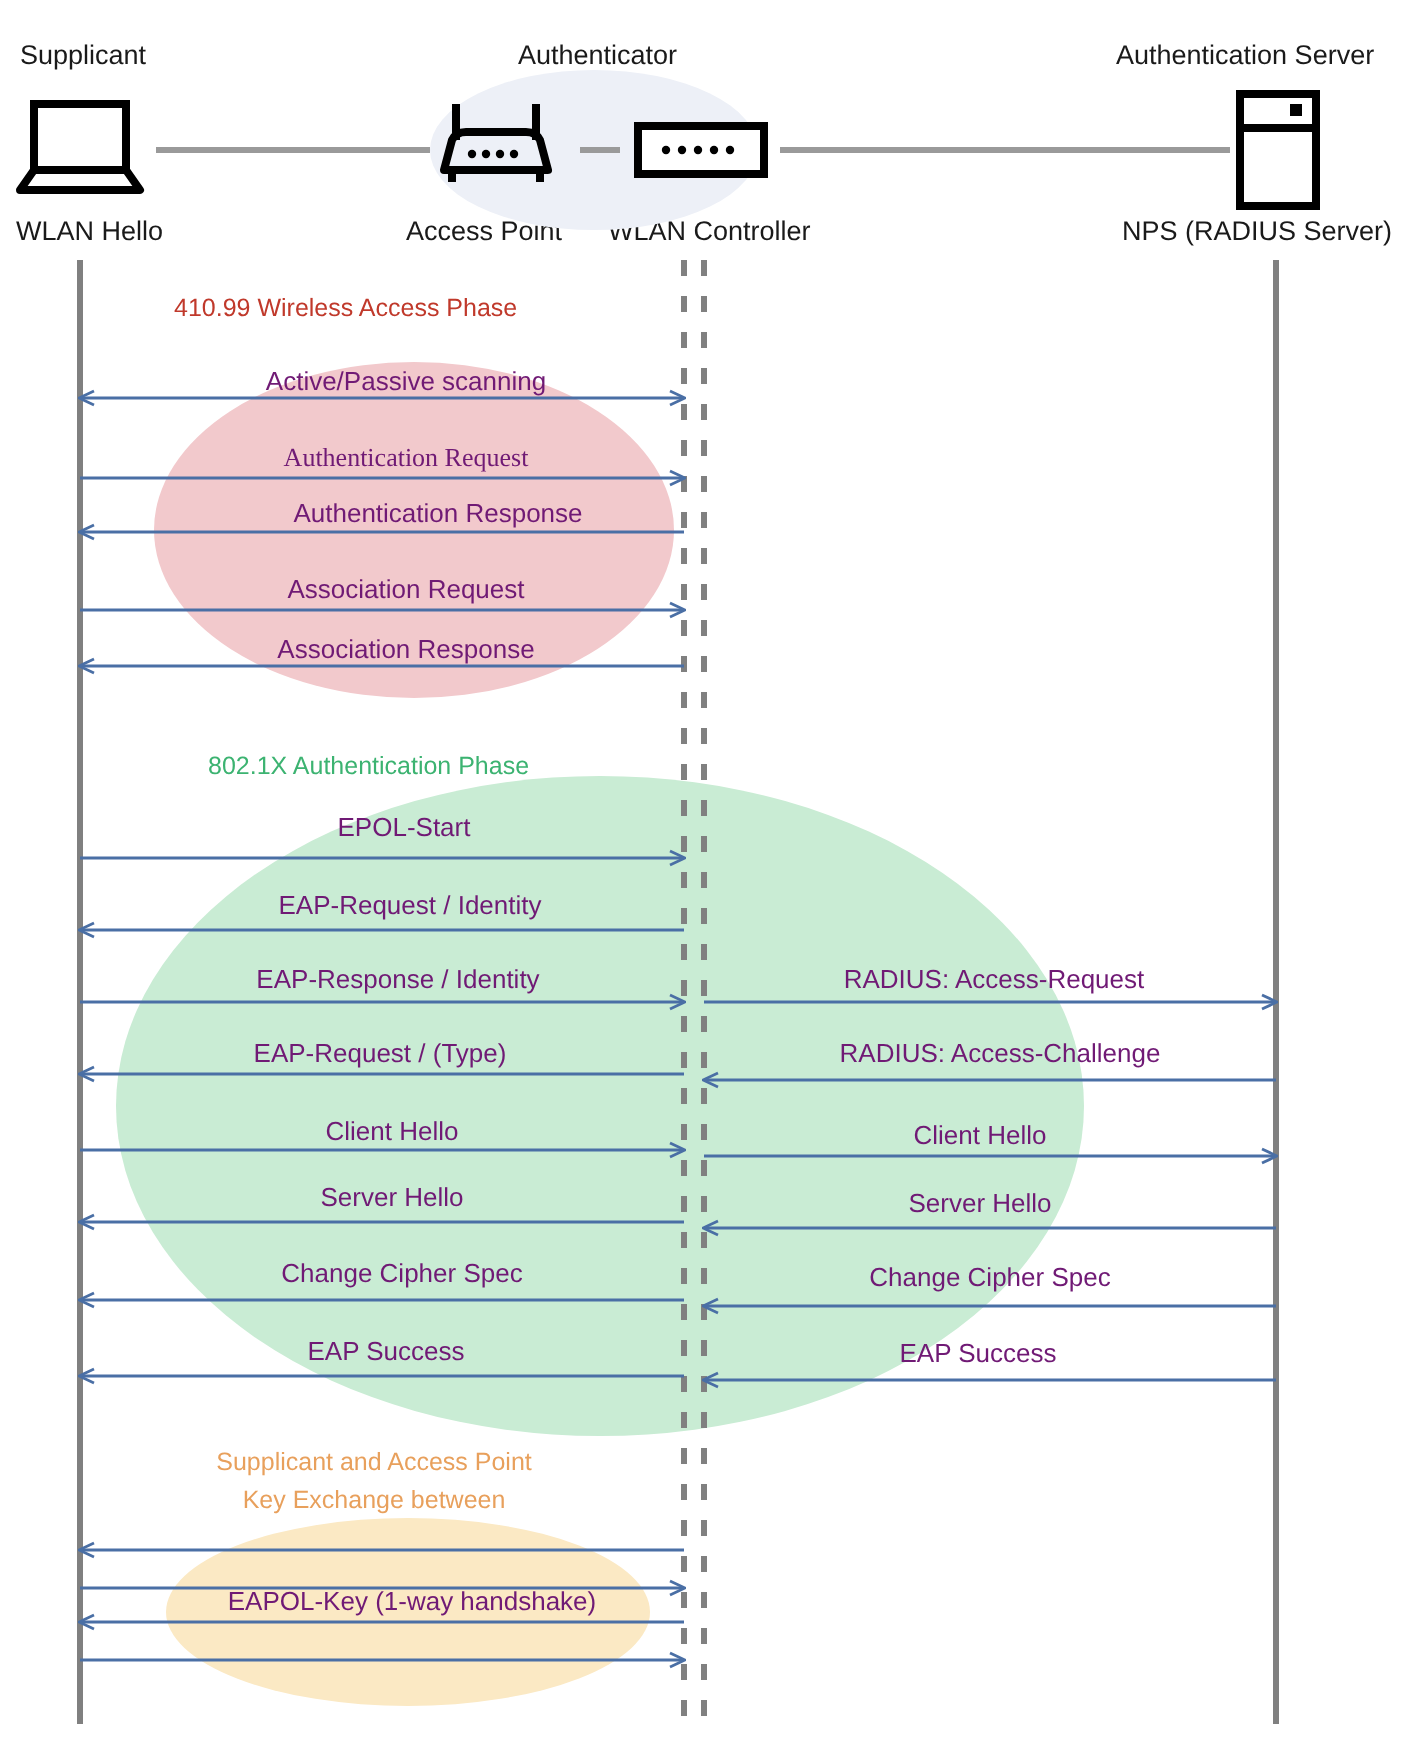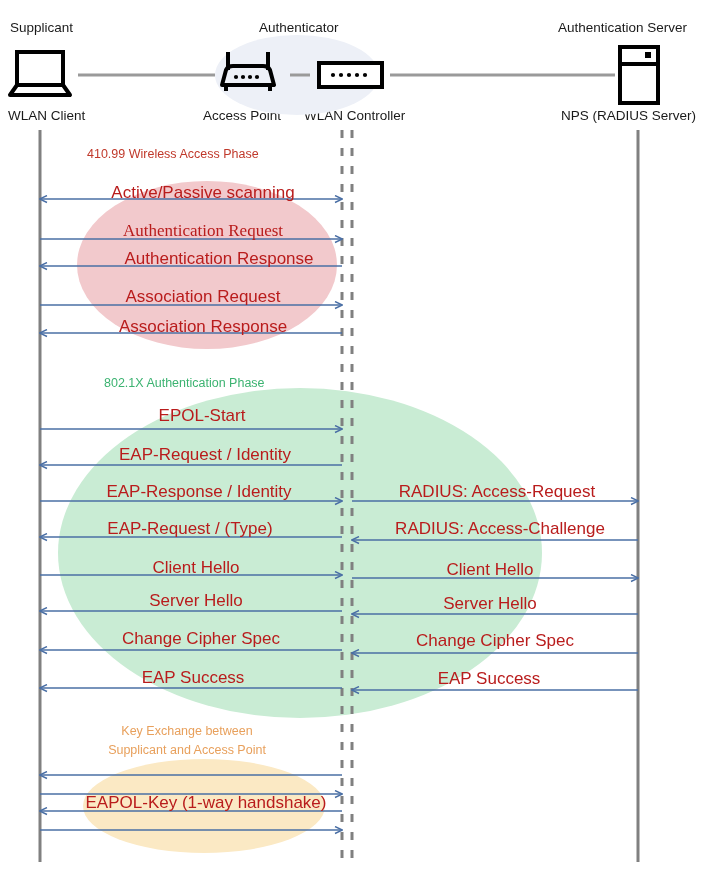--- a/index.html
+++ b/index.html
@@ -10,33 +10,33 @@
 
   
   .actor-title{position:absolute;font-size:13.5px;color:#1a1a1a;white-space:nowrap;}
   .actor-sub{position:absolute;font-size:13.5px;color:#1a1a1a;white-space:nowrap;}
 
   
   .phase-label{position:absolute;white-space:nowrap;font-size:12.5px;text-align:center;}
   .phase-label.two-line{line-height:19px;}
 
   
-  .msg-label{position:absolute;font-size:17px;color:#b91c1c;white-space:nowrap;
+  .msg-label{position:absolute;font-size:13px;color:#701a75;white-space:nowrap;
              text-align:right;transform:translateX(-50%);}
 </style>
 </head>
 <body>
 
 <div id="diagram">
 
   <div class="actor-title" style="left:10px;top:20px;">Supplicant</div>
   <div class="actor-title" style="left:259px;top:20px;">Authenticator</div>
   <div class="actor-title" style="left:558px;top:20px;">Authentication Server</div>
 
-  <div class="actor-sub" style="left:8px;top:108px;">WLAN Client</div>
+  <div class="actor-sub" style="left:8px;top:108px;">WLAN Hello</div>
   <div class="actor-sub" style="left:203px;top:108px;">Access Point</div>
   <div class="actor-sub" style="left:304px;top:108px;">WLAN Controller</div>
   <div class="actor-sub" style="left:561px;top:108px;">NPS (RADIUS Server)</div>
 
   <svg width="713" height="875" style="position:absolute;left:0;top:0;">
     <defs>
       <marker id="arrR" markerWidth="9" markerHeight="9" refX="8" refY="4.5" orient="auto" markerUnits="userSpaceOnUse">
         <path d="M1,1 L8.5,4.5 L1,8" fill="none" stroke="#4a6fa5" stroke-width="1.4"></path>
       </marker>
       <marker id="arrL" markerWidth="9" markerHeight="9" refX="1" refY="4.5" orient="auto" markerUnits="userSpaceOnUse">
@@ -122,22 +122,22 @@
       <line x1="40" y1="811" x2="342" y2="811" marker-start="url(#arrL)"></line>
       <line x1="40" y1="830" x2="342" y2="830" marker-end="url(#arrR)"></line>
     </g>
   </svg>
 
   <div class="phase-label" style="left:87px;top:147px;color:#c0392b;">410.99 Wireless Access Phase</div>
 
   <div class="phase-label" style="left:104px;top:376px;color:#3cb371;">802.1X Authentication Phase</div>
 
   <div class="phase-label two-line" style="left:97px;top:722px;color:#e8a05c;text-align:center;width:180px;">
+    <div>Supplicant and Access Point</div>
     <div>Key Exchange between</div>
-    <div>Supplicant and Access Point</div>
   </div>
 
   <div class="msg-label" style="left:203px;top:183px;">Active/Passive scanning</div>
   <div class="msg-label" style="left:203px;top:221px;font-family:Liberation Serif, serif;">Authentication Request</div>
   <div class="msg-label" style="left:219px;top:249px;">Authentication Response</div>
   <div class="msg-label" style="left:203px;top:287px;">Association Request</div>
   <div class="msg-label" style="left:203px;top:317px;">Association Response</div>
 
   <div class="msg-label" style="left:202px;top:406px;">EPOL-Start</div>
   <div class="msg-label" style="left:205px;top:445px;">EAP-Request / Identity</div>

